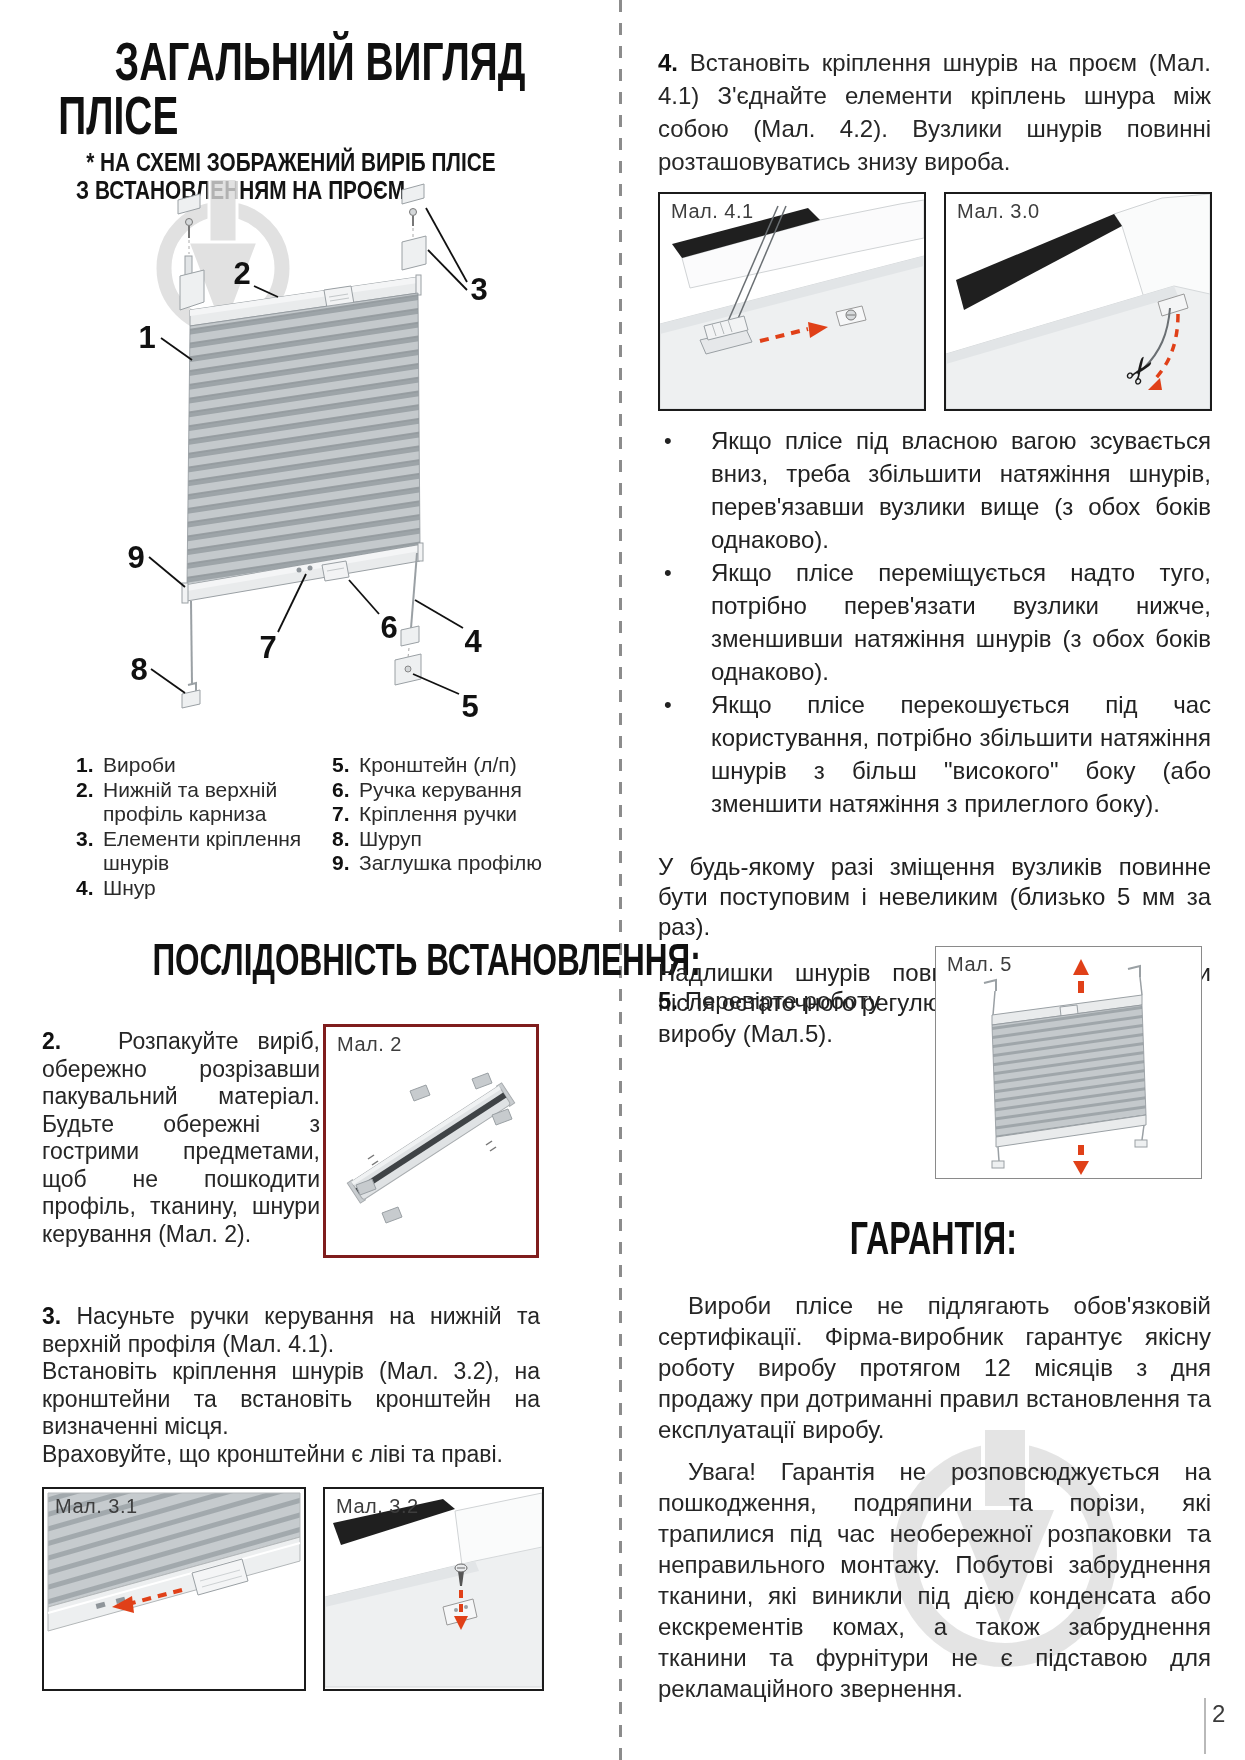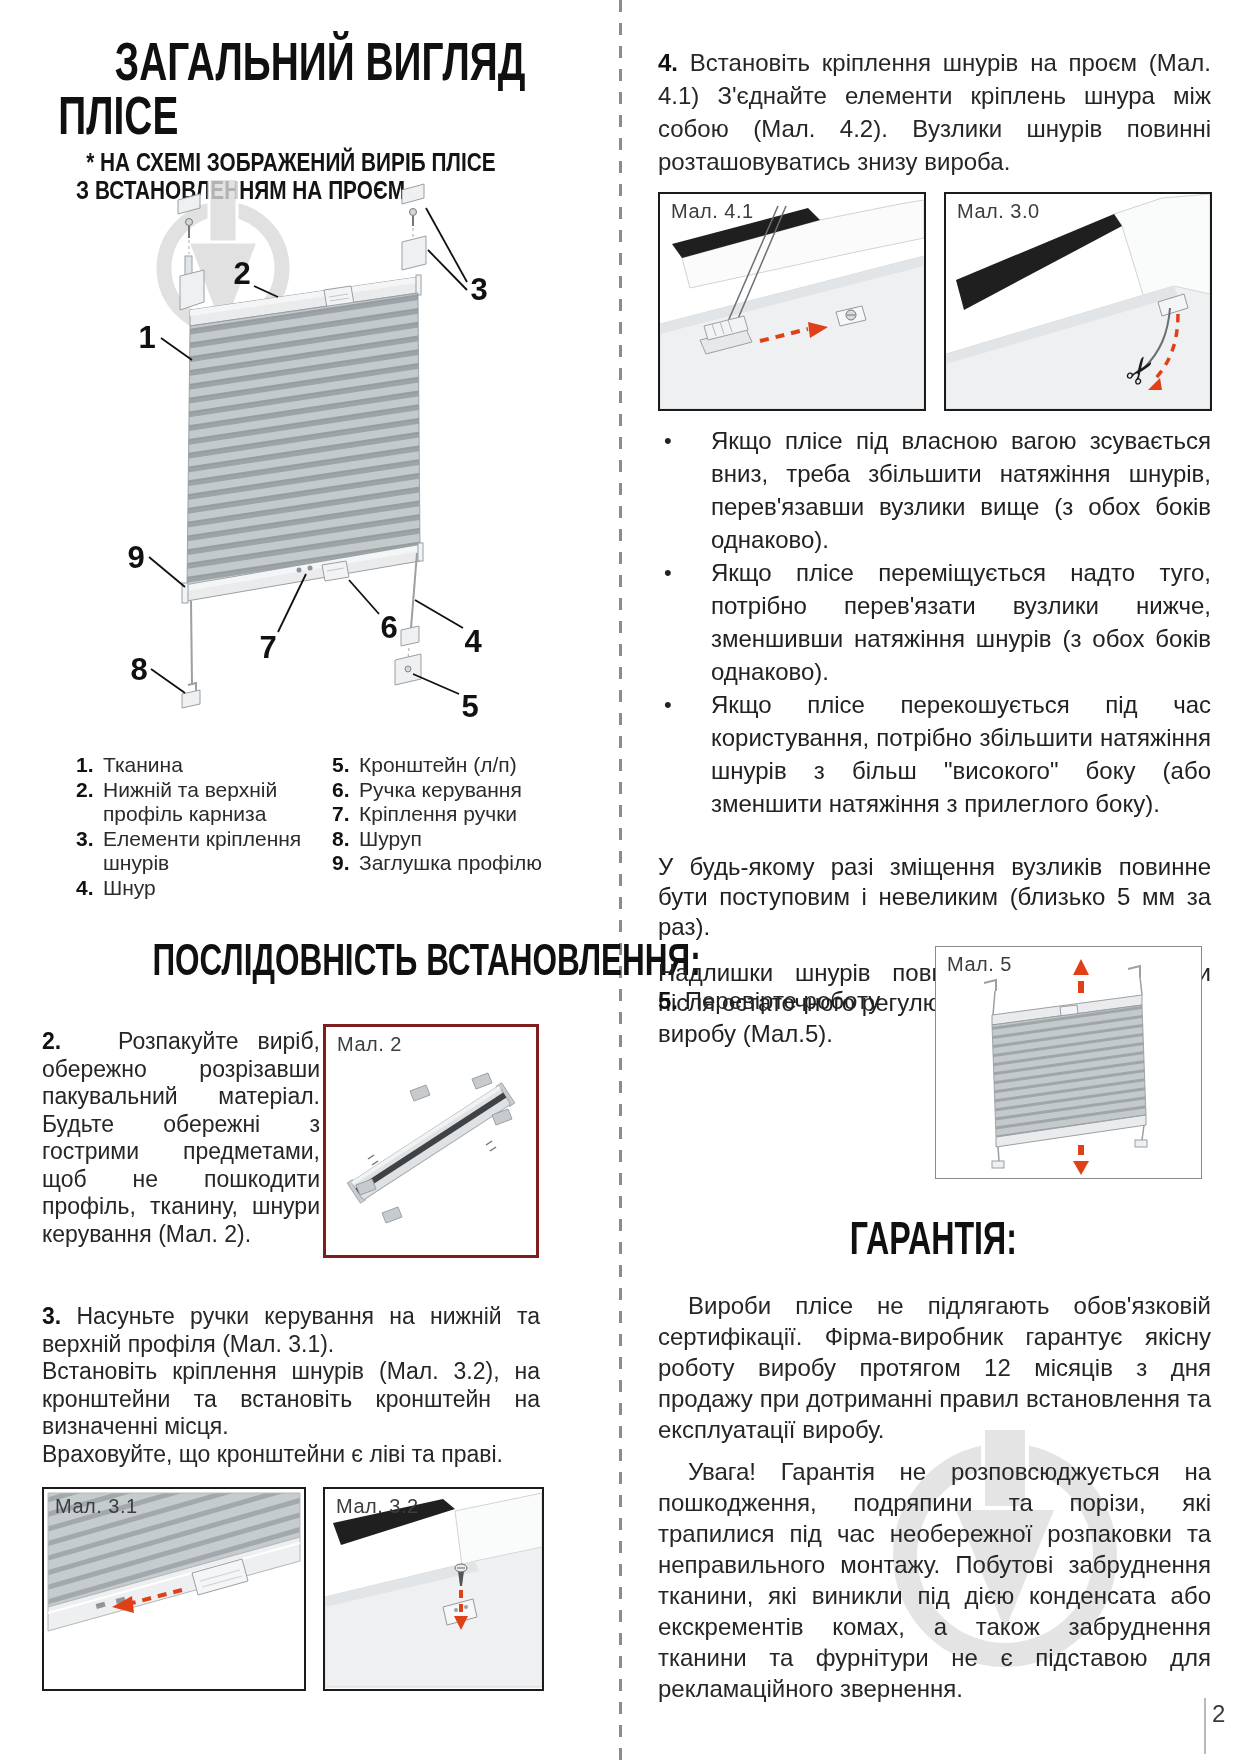--- a/index.html
+++ b/index.html
@@ -179,21 +179,21 @@
       <text x="359" y="458">6</text>
       <text x="238" y="478">7</text>
       <text x="109" y="500">8</text>
       <text x="106" y="388">9</text>
     </g>
   </svg>
 
   <div class="parts-col parts-col1">
     <div class="part">
         <span class="part-num">1.</span>
-        <span class="part-text">Тканина</span>
+        <span class="part-text">Вироби</span>
       </div>
     <div class="part">
         <span class="part-num">2.</span>
         <span class="part-text">Нижній та верхній профіль карниза</span>
       </div>
     <div class="part">
         <span class="part-num">3.</span>
         <span class="part-text">Елементи кріплення шнурів</span>
       </div>
     <div class="part">
@@ -254,21 +254,21 @@
           <line x1="46" y1="138" x2="52" y2="134"></line>
         <line x1="160" y1="118" x2="166" y2="114"></line>
           <line x1="164" y1="124" x2="170" y2="120"></line>
       </g>
     </svg>
     <span class="fig-label">Мал. 2</span>
   </div>
 
   <div class="abs body-text step3">
     <div><span class="step-num">3.</span>
-      <span>Насуньте ручки керування на нижній та верхній профіля (Мал. 3.1).</span></div>
+      <span>Насуньте ручки керування на нижній та верхній профіля (Мал. 4.1).</span></div>
     <div>Встановіть кріплення шнурів (Мал. 3.2), на кронштейни та встановіть кронштейн на визначенні місця.</div>
     <div>Враховуйте, що кронштейни є ліві та праві.</div>
   </div>
 
   <div class="figbox figbox-dark" style="left:42px;top:1487px;width:260px;height:200px">
     <svg viewBox="0 0 260 200">
       <defs>
         <pattern id="p31" width="10" height="14" patternUnits="userSpaceOnUse" patternTransform="rotate(-16)">
           <rect width="10" height="14" fill="#c6cbce"></rect>
           <rect y="9" width="10" height="5" fill="#a2a9ad"></rect>

